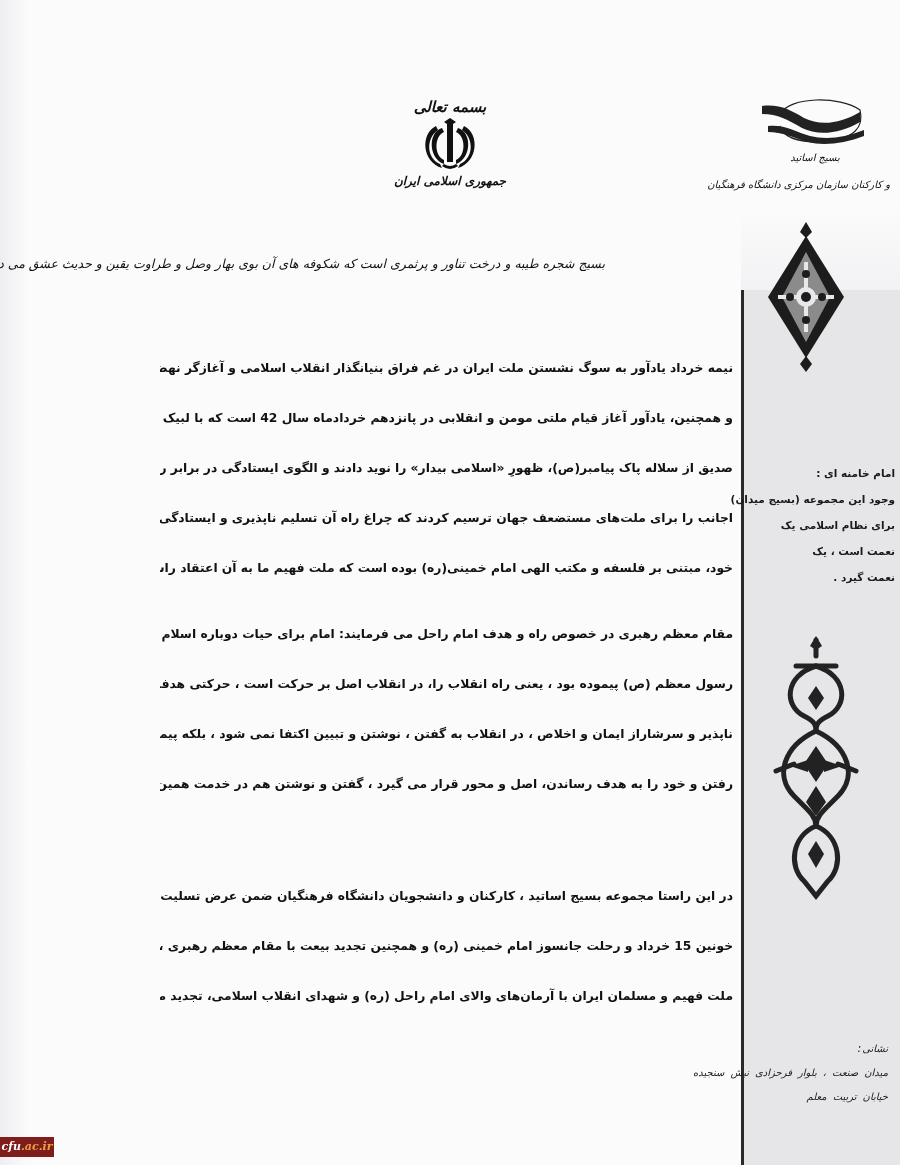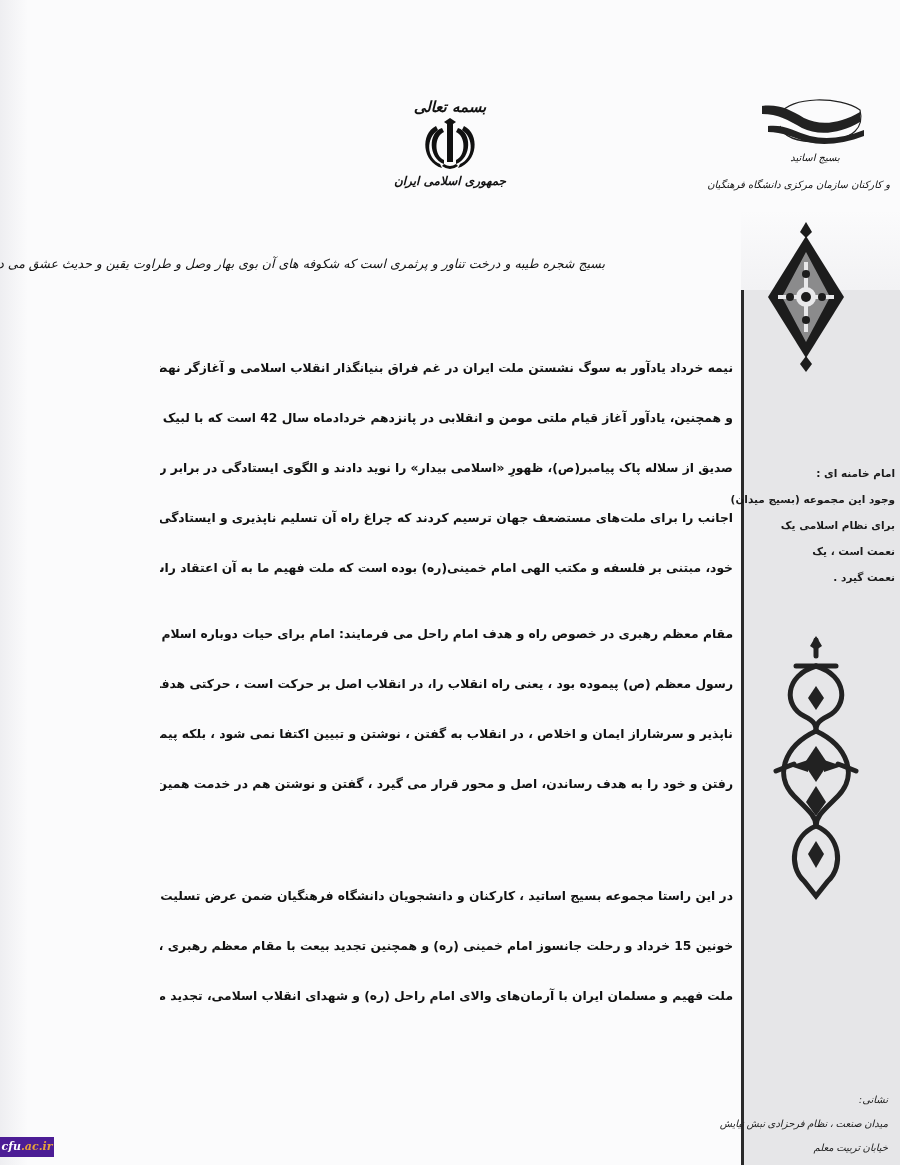--- a/index.html
+++ b/index.html
@@ -56,30 +56,30 @@
       font-family: "DejaVu Sans", sans-serif; font-size: 10.5px; font-weight: bold;
       color: #1a1a1a;
       margin-top: 48px;
     }
     .side-quote div { height: 26px; line-height: 26px; white-space: nowrap; }
 
     .ornament { position: absolute; }
 
     
     .address {
-      position: absolute; left: 748px; top: 1088px; width: 140px;
+      position: absolute; left: 748px; top: 1038px; width: 140px;
       direction: rtl; text-align: right;
-      font-family: Liberation Serif, serif; font-style: italic; font-size: 10px; color: #222;
+      font-family: Liberation Mono, monospace; font-style: italic; font-size: 10px; color: #222;
     }
     .address div { height: 24px; line-height: 24px; white-space: nowrap; }
 
     
     .watermark {
       position: absolute; left: 0; top: 1137px; width: 54px; height: 20px;
-      background: #4c1d95; color: #fff;
+      background: #7f1d1d; color: #fff;
       font-family: "DejaVu Serif", serif; font-style: italic; font-weight: bold; font-size: 11px;
       line-height: 20px; text-align: center;
     }
     .watermark .dom { color: #e8a33a; }
   </style>
 </head>
 <body>
 
 <div class="page">
   <div class="left-edge"></div>
@@ -181,18 +181,18 @@
   </div>
 
   <div class="body-text p3">
     <div class="line">در این راستا مجموعه بسیج اساتید ، کارکنان و دانشجویان دانشگاه فرهنگیان ضمن عرض تسلیت به مناسبت سالروز قیام</div>
     <div class="line">خونین 15 خرداد و رحلت جانسوز امام خمینی (ره) و همچنین تجدید بیعت با مقام معظم رهبری ، بار دیگر همراه و همگام با</div>
     <div class="line">ملت فهیم و مسلمان ایران با آرمان‌های والای امام راحل (ره) و شهدای انقلاب اسلامی، تجدید میثاق می کند.</div>
   </div>
 
   <div class="address">
     <div>نشانی:</div>
-    <div>میدان صنعت ، نظام فرحزادی نبش نیایش</div>
+    <div>میدان صنعت ، بلوار فرحزادی نبش سنجیده</div>
     <div>خیابان تربیت معلم</div>
   </div>
 
   <div class="watermark"><span>cfu</span><span class="dom">.ac.ir</span></div>
 </div>
 
 </body></html>

